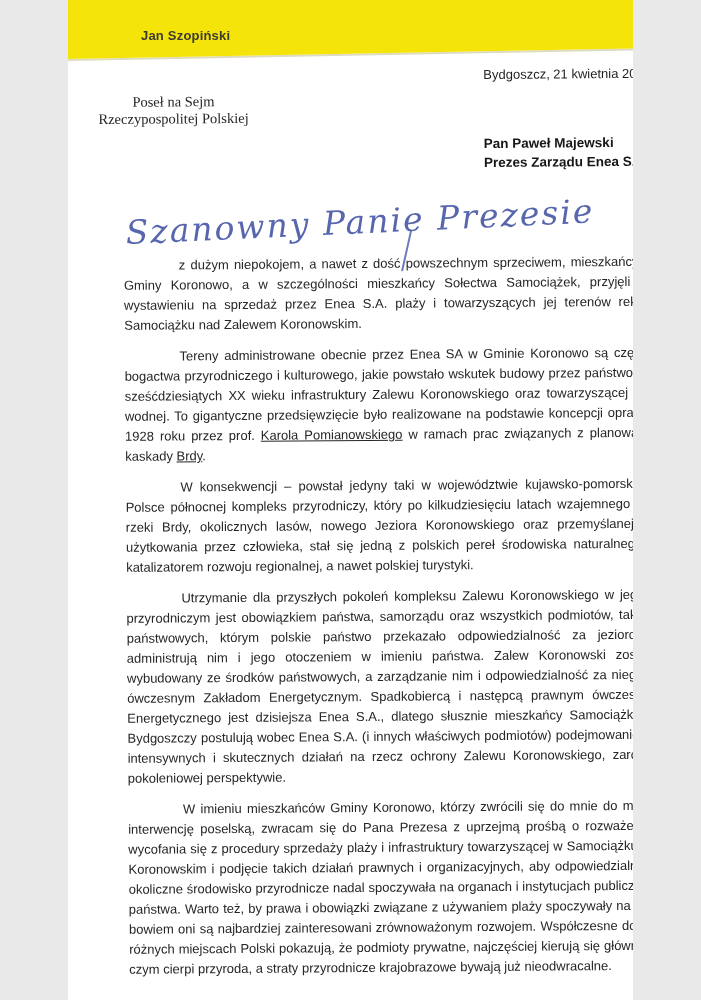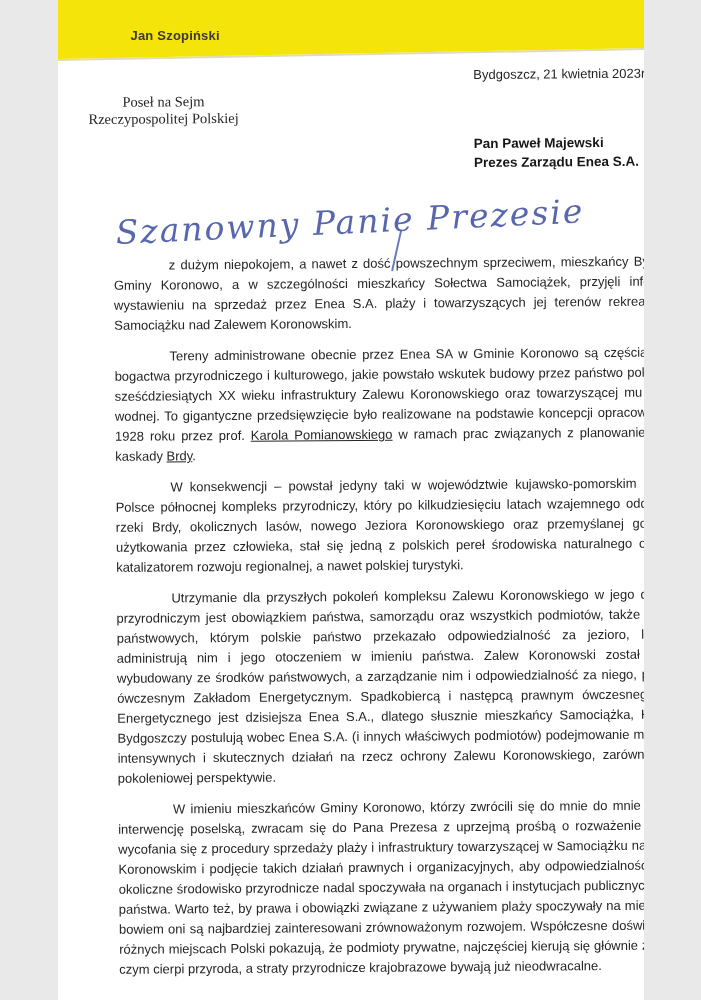--- a/index.html
+++ b/index.html
@@ -1,21 +1,20 @@
 <!DOCTYPE html>
 <html lang="pl" style="--band: #f5e409; --ink: #4a5aa8; --body-text: #262626;"><head>
 <meta charset="utf-8">
 <style>
   html,body{margin:0;padding:0;background:#e9e9e9;}
   .page{
     position:relative; width:565px; height:1000px; margin:0 auto;
     background:#ffffff; overflow:hidden;
     font-family:"Liberation Sans", sans-serif;
     color:var(--body-text,#262626);
-    padding-left:21px;
   }
   
   .band{
     position:absolute; left:0; top:0; width:701px; height:62px;
     background:var(--band,#f5e409);
     clip-path:polygon(0 0, 701px 0, 701px 46px, 0 59px);
   }
   .band-edge{
     position:absolute; left:0; top:0; width:701px; height:63px;
     background:rgba(120,110,10,0.25);

